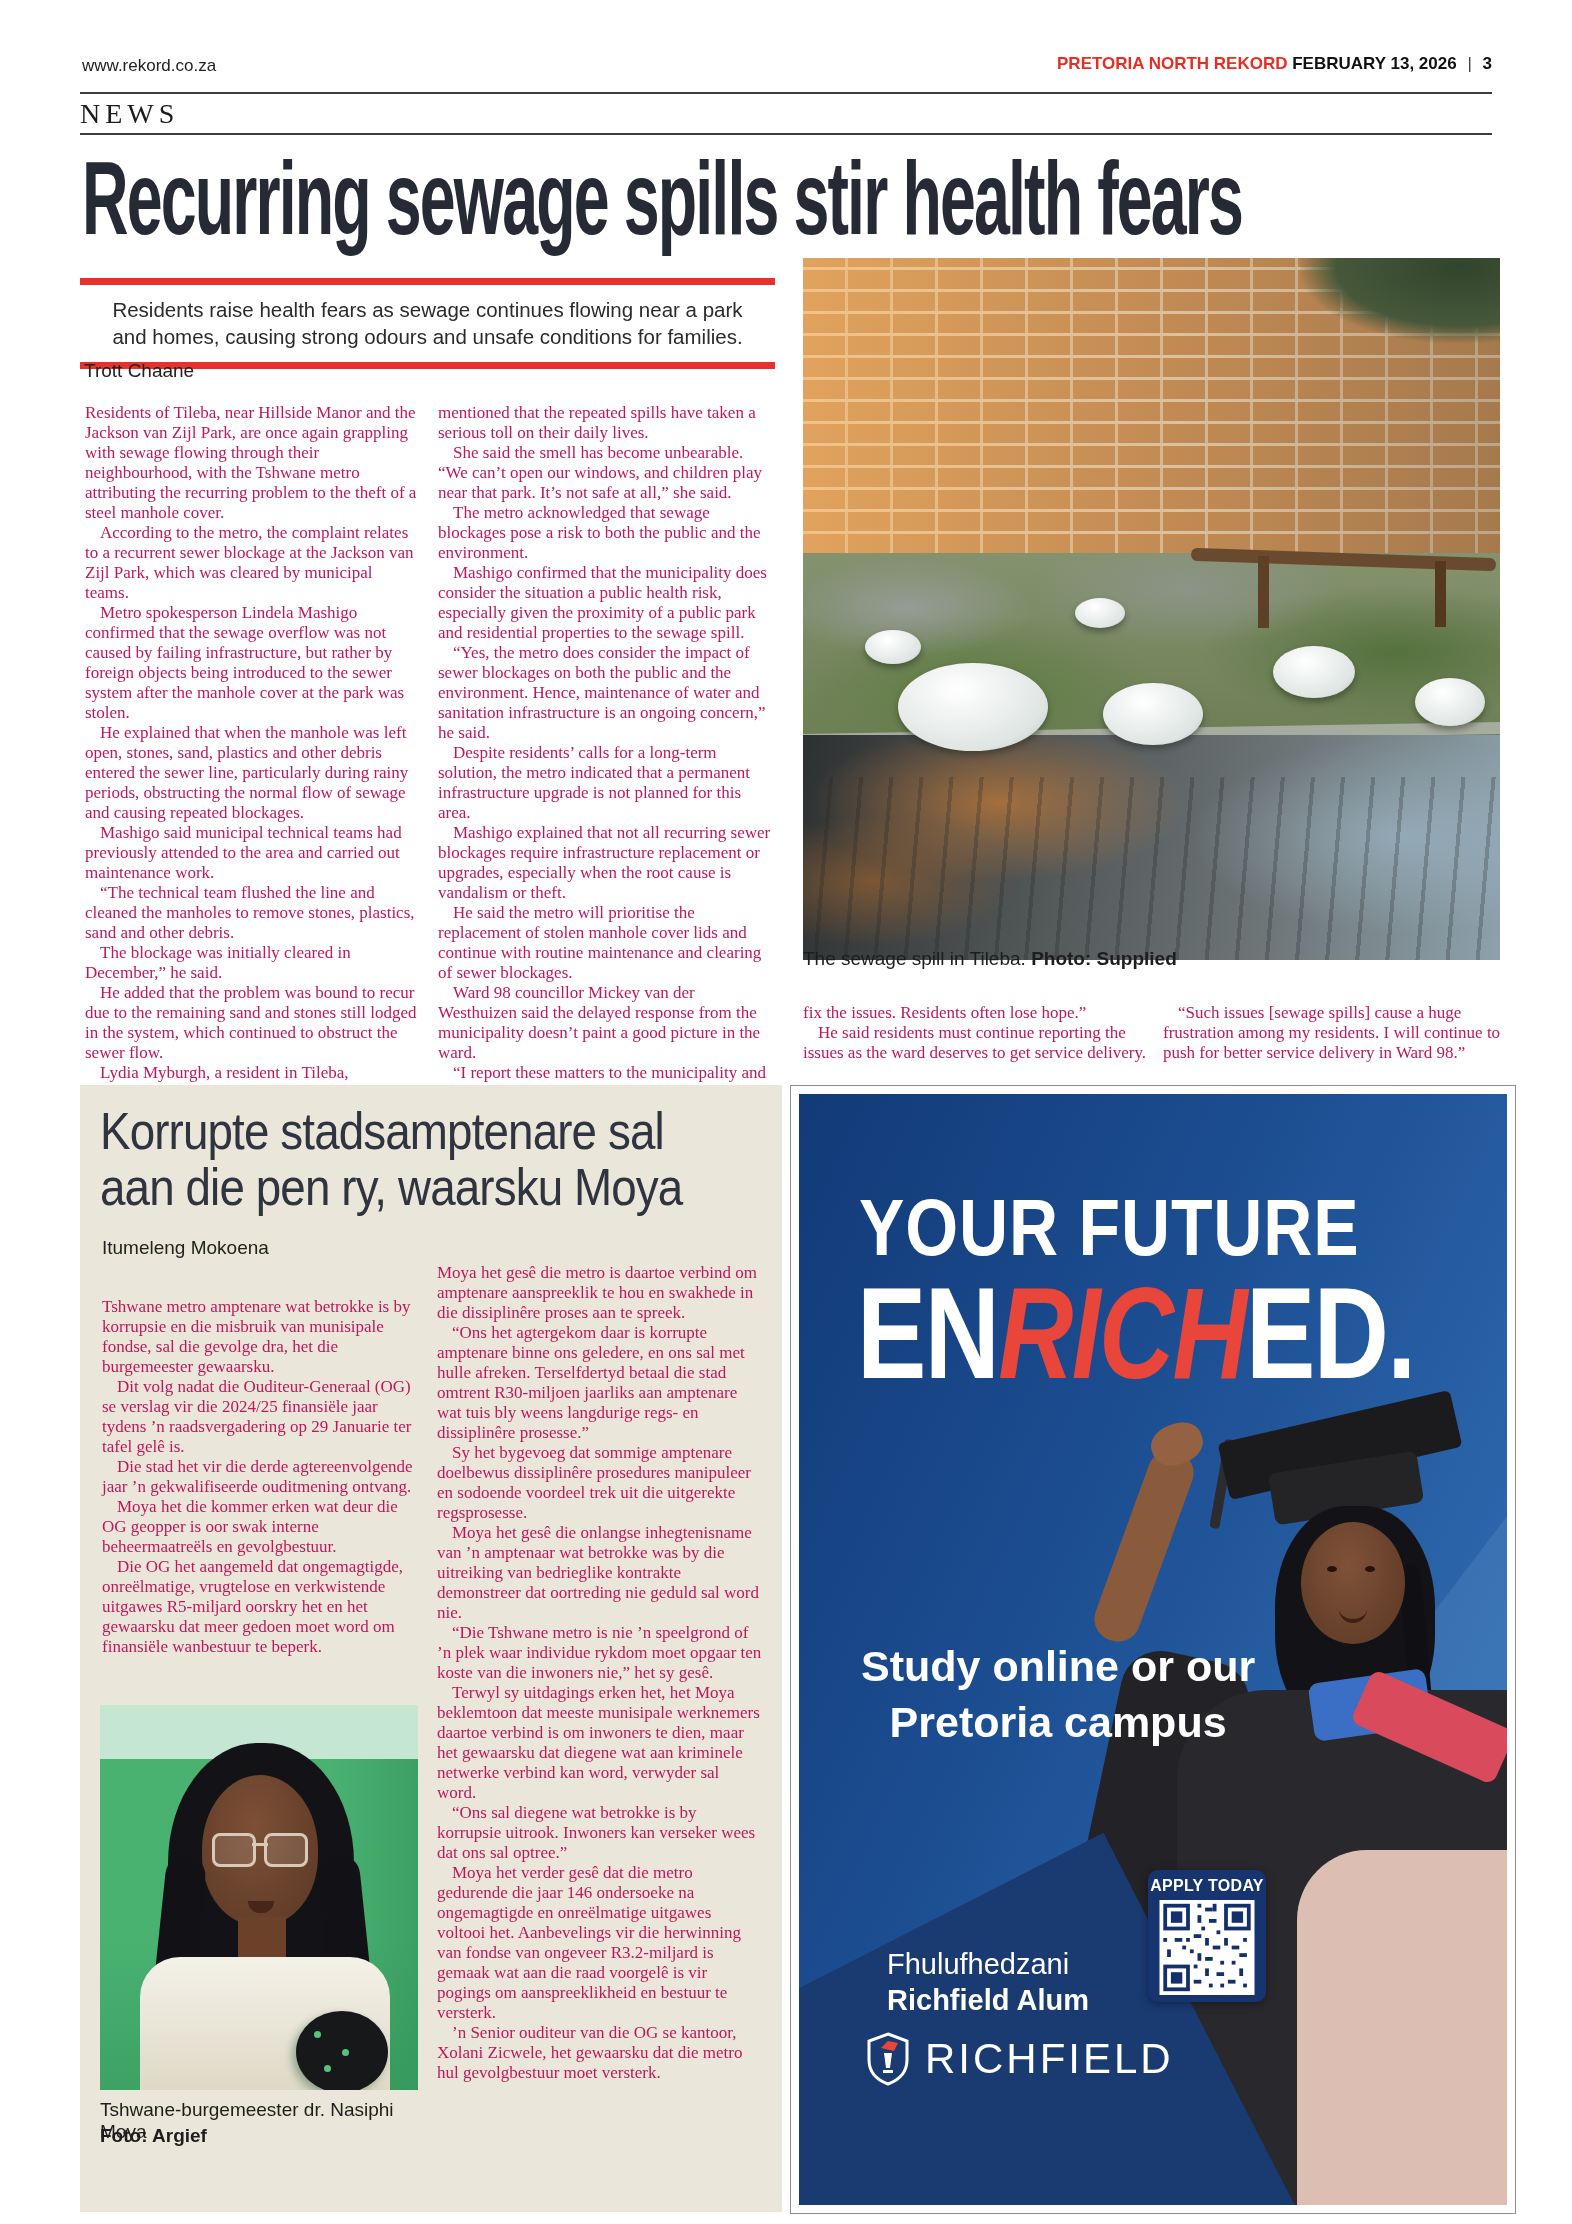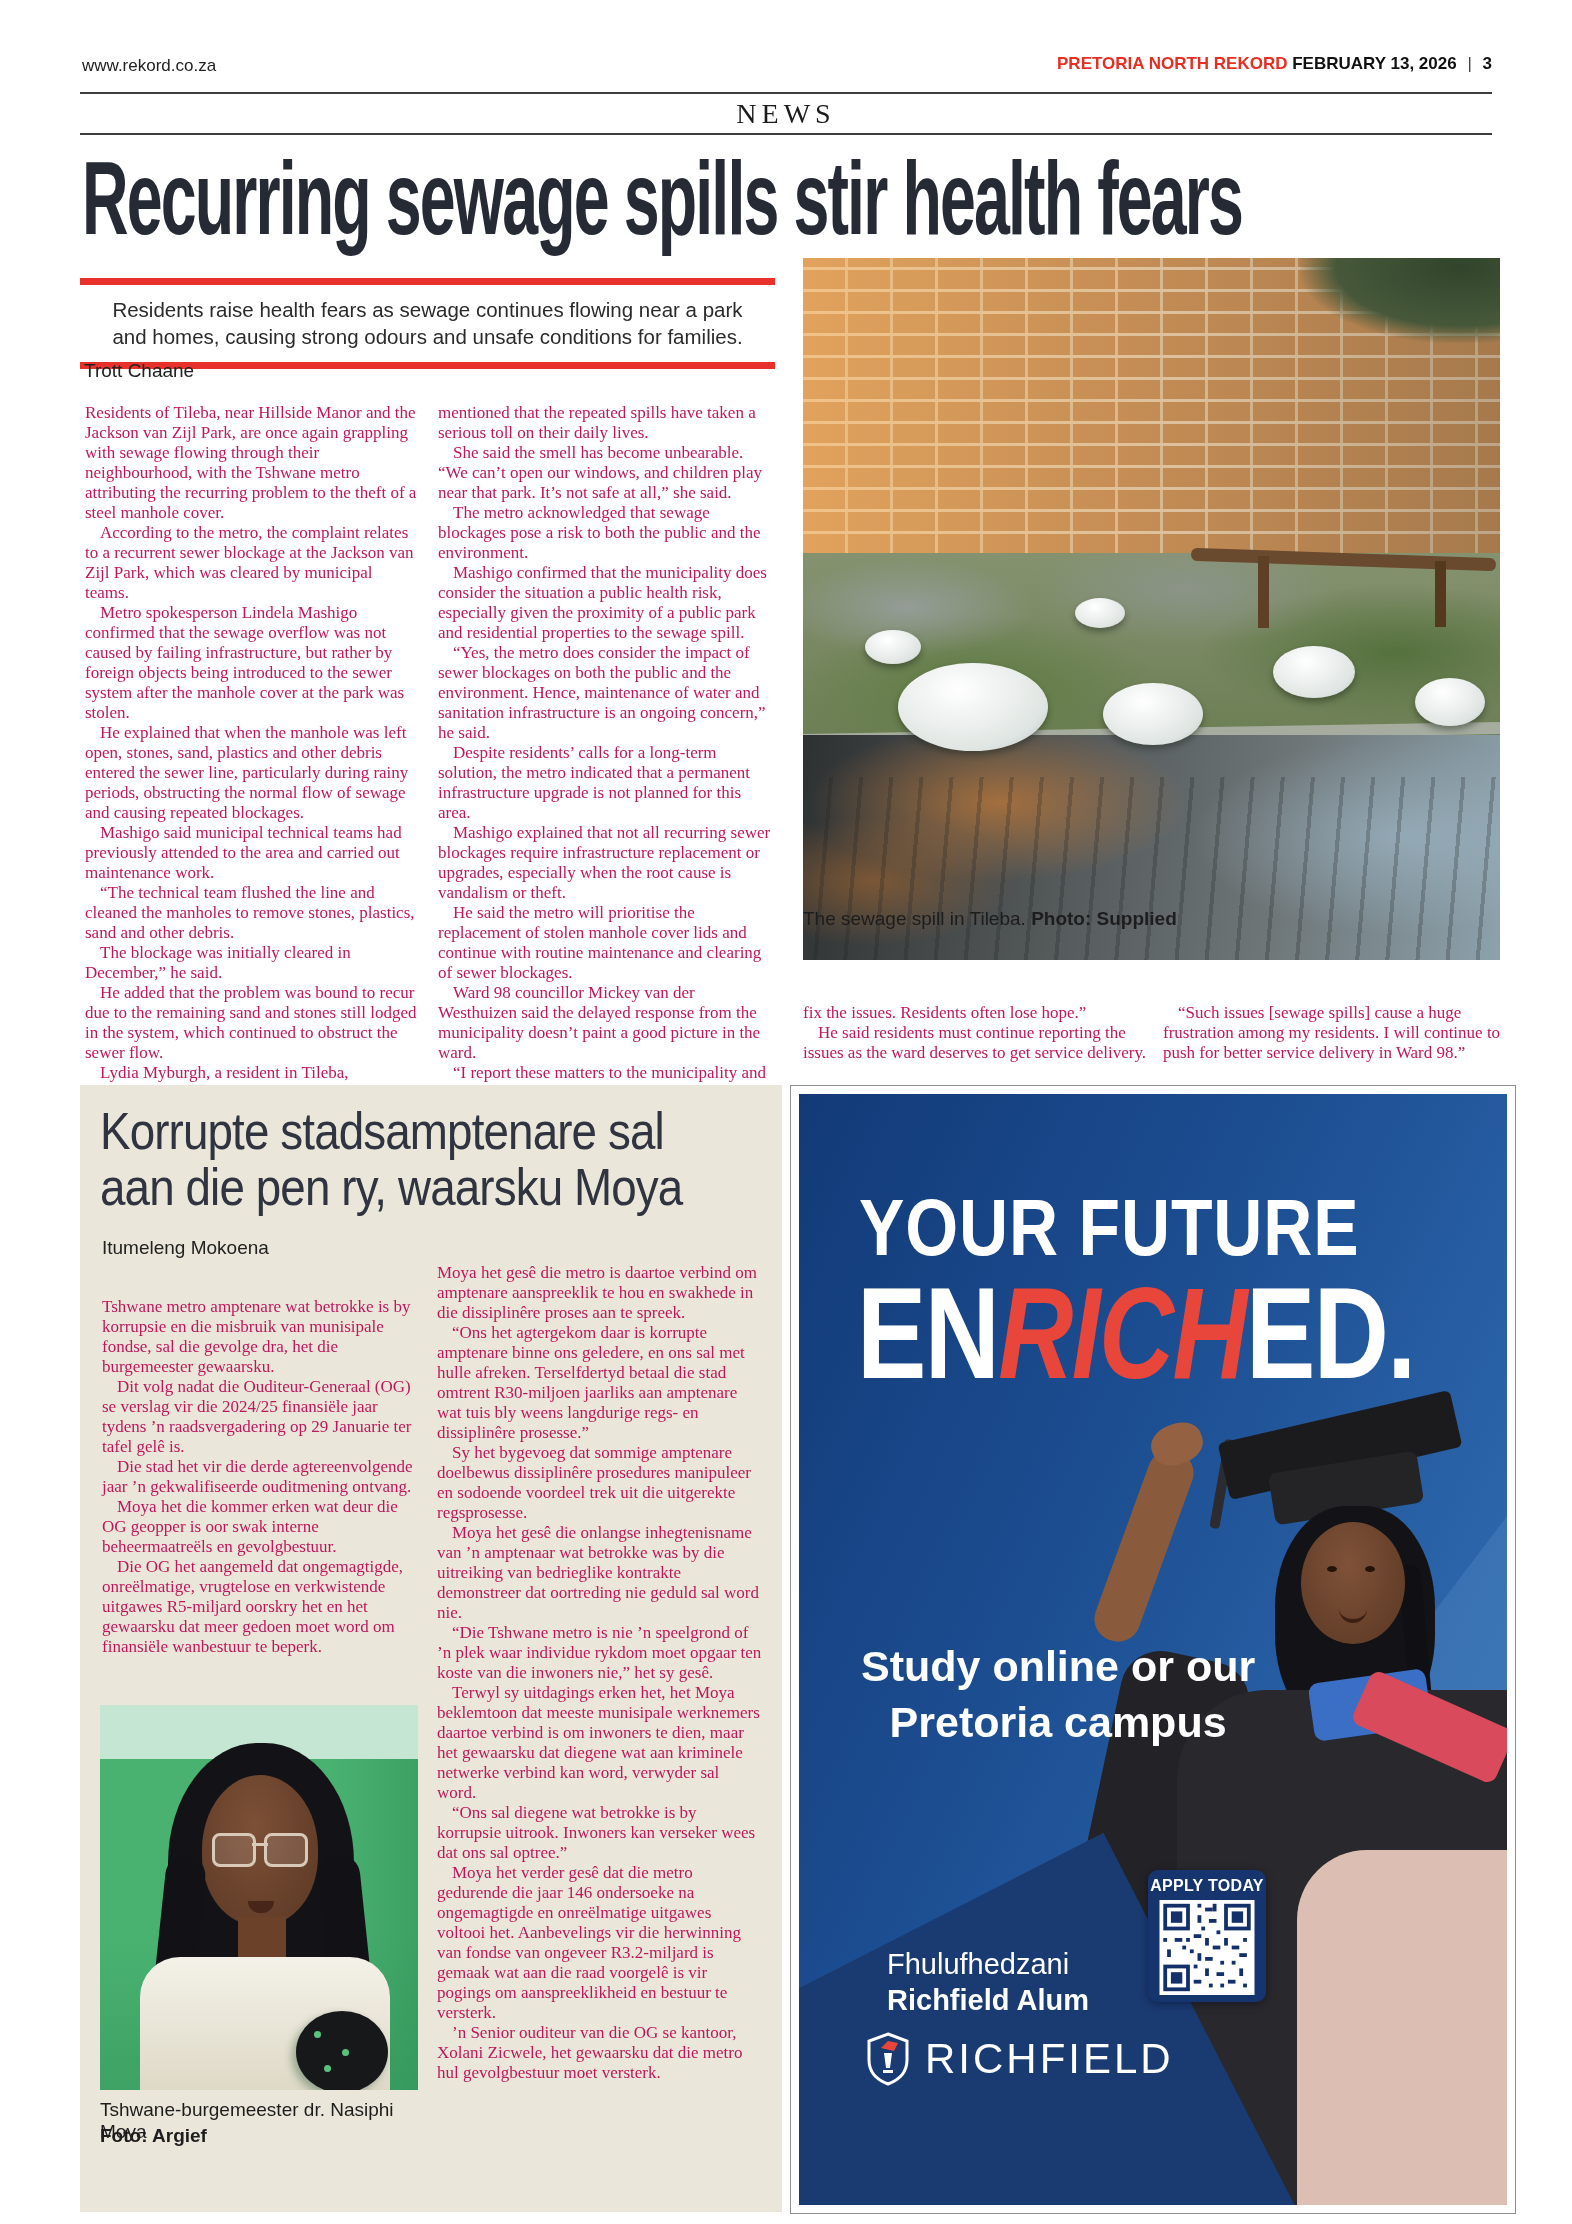--- a/index.html
+++ b/index.html
@@ -7,40 +7,40 @@
         font-family:"Liberation Sans",sans-serif;color:#141414;}
   .abs{position:absolute;}
 
   
   .hdr-url{left:82px;top:56px;font-size:17px;color:#222;}
   .hdr-right{right:80px;top:54px;font-size:17px;font-weight:700;color:#111;text-align:center;}
   .hdr-right .masthead{color:#e62e22;}
   .hdr-right .sep{font-weight:400;color:#444;padding:0 6px;}
   .rule{left:80px;width:1412px;height:2px;background:#3d3d3d;}
   .rule1{top:92px;} .rule2{top:133px;}
-  .news{left:80px;width:1412px;top:98px;text-align:center;
+  .news{left:80px;width:1412px;top:98px;text-align:left;
         font-family:"Liberation Serif",serif;font-size:28px;letter-spacing:5px;color:#1c1c1c;}
 
   
   .headline1{left:82px;top:146px;white-space:nowrap;font-size:104px;font-weight:700;
              color:#252a34;letter-spacing:-3px;transform:scaleX(0.62);transform-origin:left top;line-height:1.0;}
   .standfirst{left:80px;top:278px;width:695px;border-top:7px solid #e8312a;border-bottom:7px solid #e8312a;
               padding:12px 28px;box-sizing:border-box;text-align:center;font-size:20.5px;line-height:1.3;color:#2b2b2b;}
   .byline{left:84px;top:360px;font-size:19px;color:#222;}
   .bodycol{font-family:Liberation Serif, serif;font-size:17px;line-height:20px;color:#be185d;}
   .bodycol p{margin:0;text-indent:15px;}
   .bodycol p:first-child{text-indent:0;}
   .bodycol.indent-all p:first-child{text-indent:15px;}
   .colA{left:85px;top:403px;width:335px;}
   .colB{left:438px;top:403px;width:337px;}
   .colC{left:803px;top:1003px;width:345px;}
   .colD{left:1163px;top:1003px;width:345px;}
   .caption{font-size:19px;color:#1d1d1d;}
   .caption b{font-weight:700;}
-  .cap1{left:803px;top:908px;width:697px;}
+  .cap1{left:803px;top:948px;width:697px;}
 
   
   .photo1{left:803px;top:258px;width:697px;height:702px;overflow:hidden;background:#7e8a70;}
   .p1-brick{position:absolute;left:0;top:0;right:0;height:42%;
     background-color:#c8935a;
     background-image:
       linear-gradient(90deg,rgba(245,175,95,.55),rgba(165,105,60,.22) 55%,rgba(110,80,55,.38)),
       repeating-linear-gradient(0deg,transparent 0 19px,#ecd9b8 19px 22px),
       repeating-linear-gradient(90deg,transparent 0 42px,#e3cda8 42px 45px);}
   .p1-foliage{position:absolute;right:0;top:0;width:200px;height:85px;

